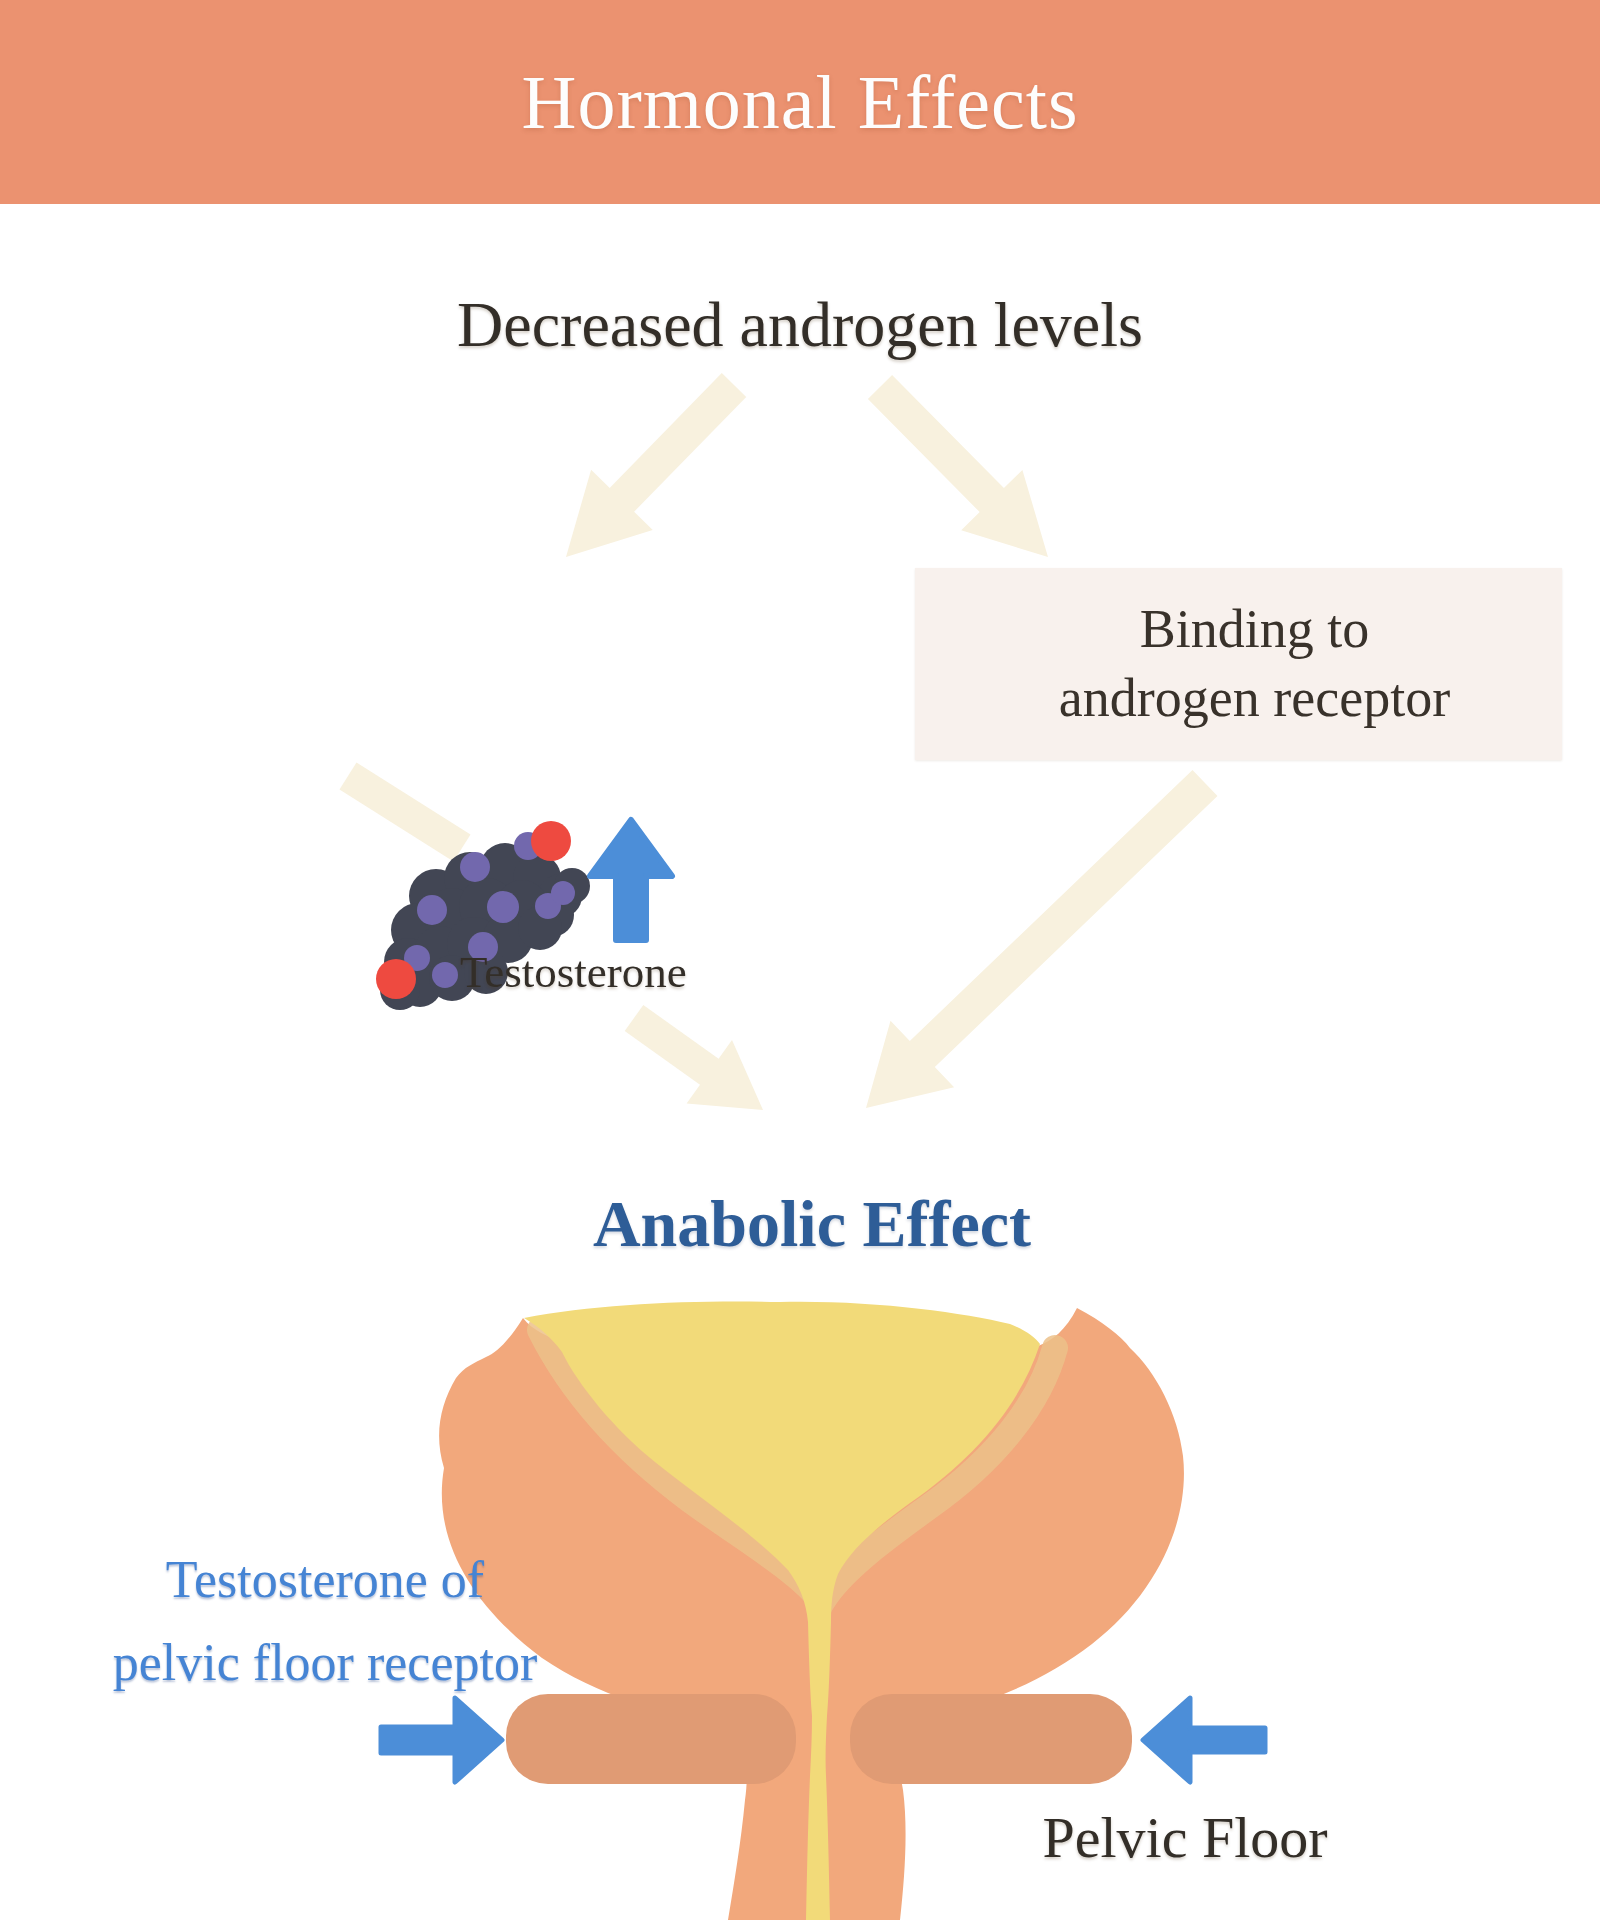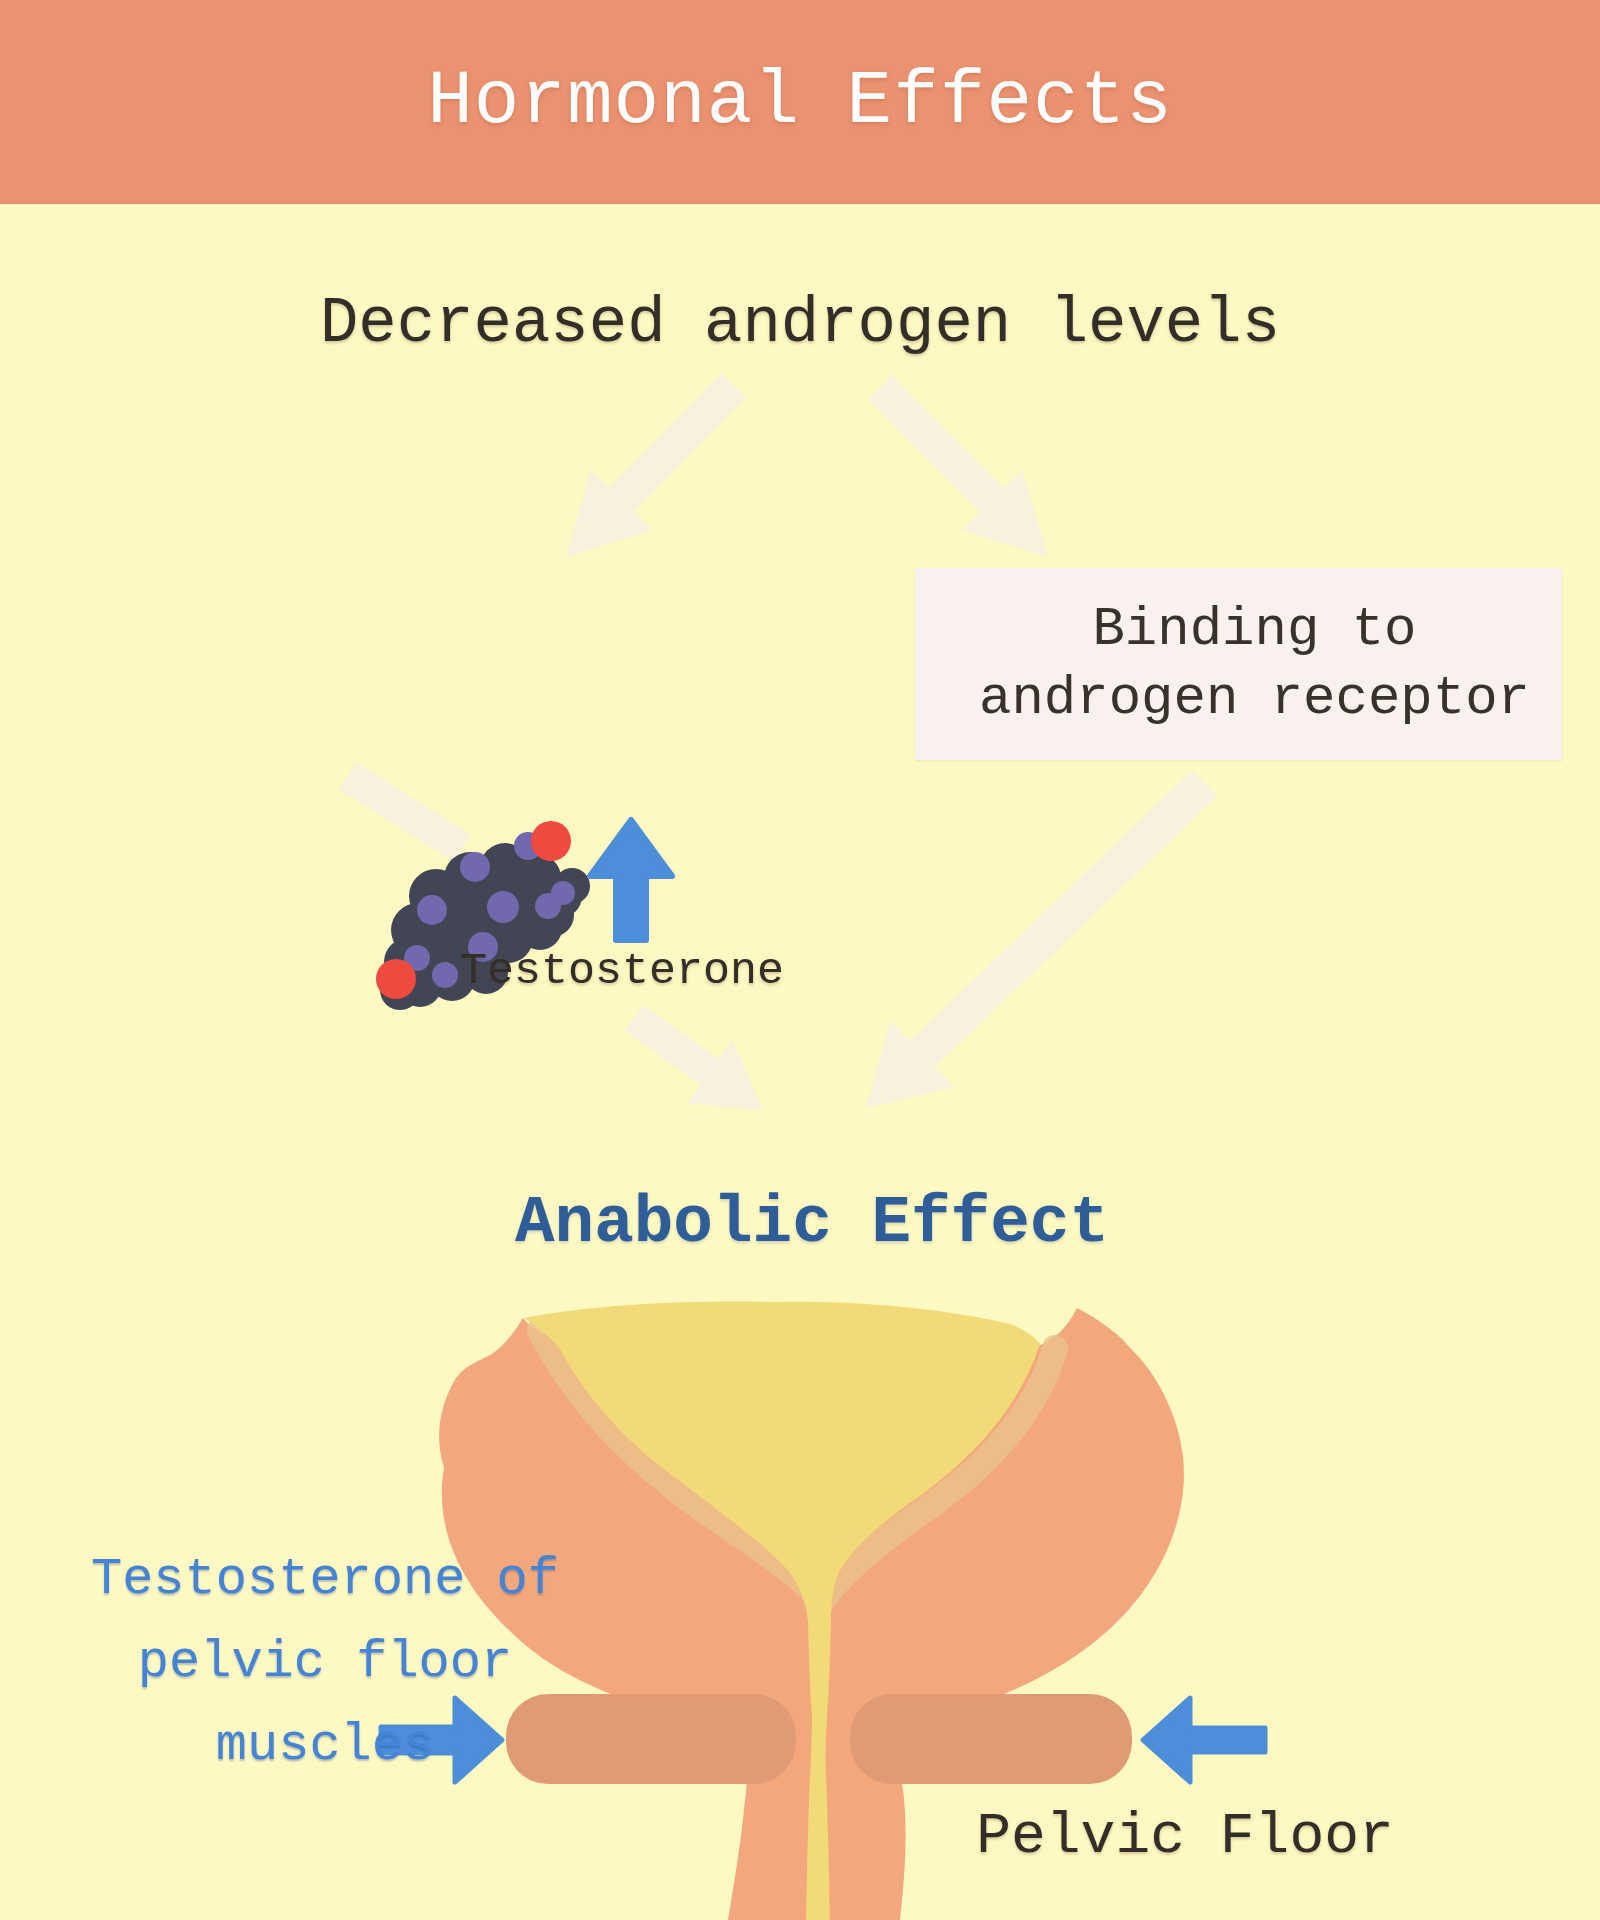--- a/index.html
+++ b/index.html
@@ -1,18 +1,18 @@
 <!DOCTYPE html>
 <html><head>
 <meta charset="utf-8">
 <style>
   html,body{margin:0;padding:0;background:#d8d0c0;}
   #canvas{
     position:relative;width:1600px;height:1920px;overflow:hidden;
-    background:#fef9c3;font-family:Liberation Mono, monospace;
+    background:#ffffff;font-family:Liberation Serif, serif;
   }
   #header{
     position:absolute;left:0;top:0;width:1600px;height:204px;
     background:#EB9270;display:flex;align-items:center;justify-content:center;
   }
   #header .title{
     color:#FDFDFD;font-size:76px;letter-spacing:1px;
     text-shadow:0 2px 4px rgba(150,70,40,0.25);
   }
   .abs{position:absolute;}
@@ -171,18 +171,18 @@
     <div>Binding to</div>
     <div>androgen receptor</div>
   </div>
 
   <div id="testosterone-label" class="abs dark-text">Testosterone</div>
 
   <div id="result-label" class="abs">Anabolic Effect</div>
 
   <div id="pelvic-caption" class="abs">
     <div>Testosterone of</div>
-    <div>pelvic floor muscles</div>
+    <div>pelvic floor receptor</div>
   </div>
 
   <div id="pelvic-floor-label" class="abs dark-text">Pelvic Floor</div>
 
 </div>
 
 </body></html>

